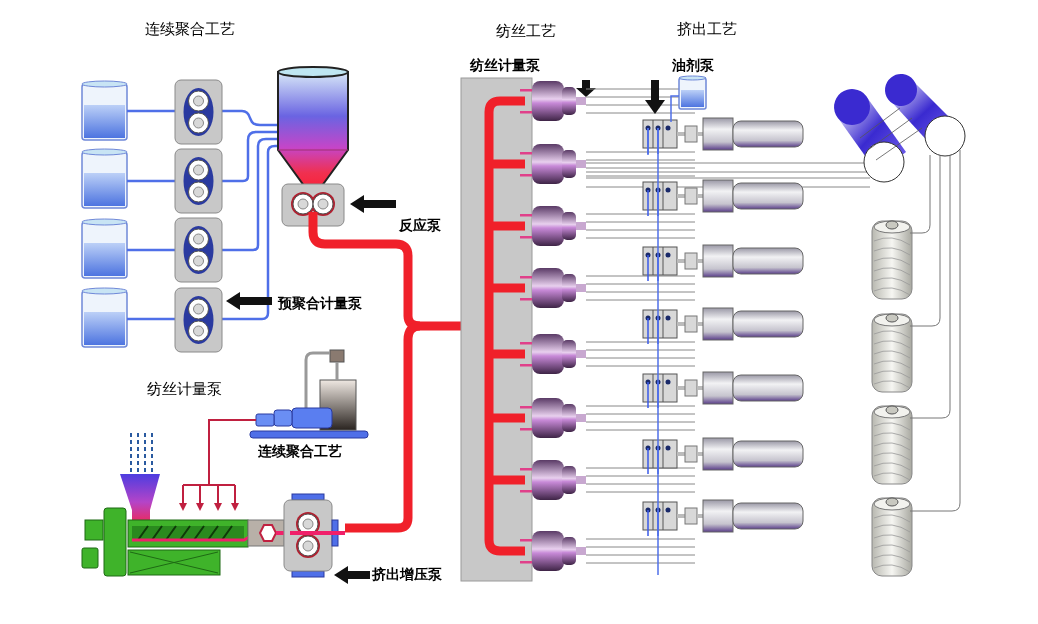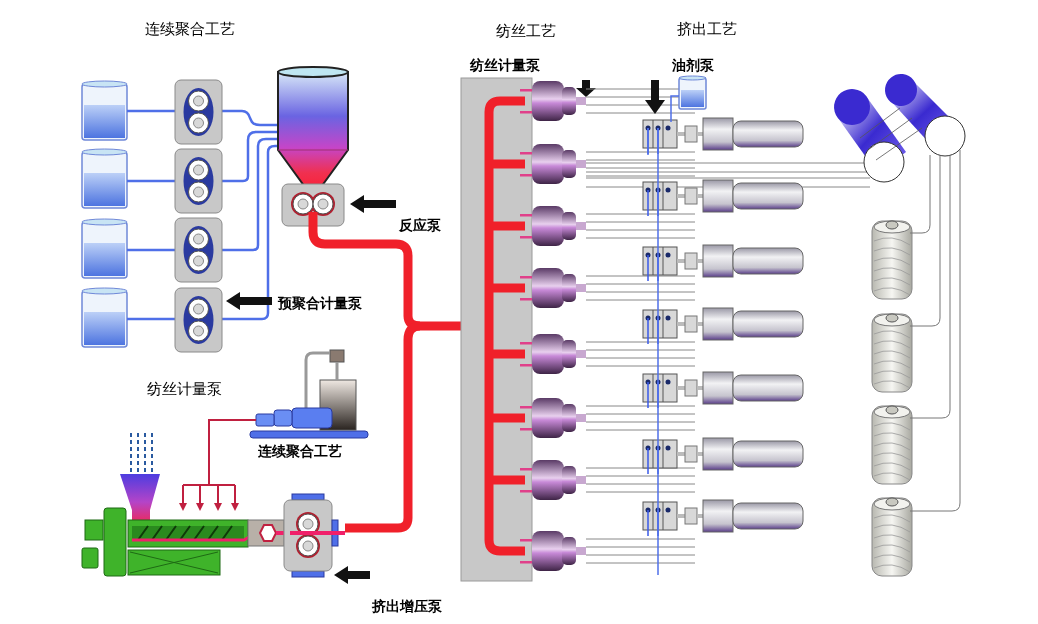--- a/index.html
+++ b/index.html
@@ -516,13 +516,13 @@
 <div class="lbl big" style="left:145px;top:20px;">连续聚合工艺</div>
 <div class="lbl big" style="left:496px;top:22px;">纺丝工艺</div>
 <div class="lbl big" style="left:677px;top:20px;">挤出工艺</div>
 <div class="lbl big" style="left:147px;top:180px;transform:translateY(200px);">纺丝计量泵</div>
 
 <div class="lbl bold" style="left:470px;top:57px;">纺丝计量泵</div>
 <div class="lbl bold" style="left:672px;top:57px;text-align:right;">油剂泵</div>
 <div class="lbl bold" style="left:399px;top:194px;margin-top:23px;">反应泵</div>
 <div class="lbl bold" style="left:278px;top:295px;">预聚合计量泵</div>
 <div class="lbl bold" style="left:258px;top:443px;">连续聚合工艺</div>
-<div class="lbl bold" style="left:372px;top:566px;margin-top:32px;">挤出增压泵</div>
+<div class="lbl bold" style="left:372px;top:566px;">挤出增压泵</div>
 
 </body></html>

